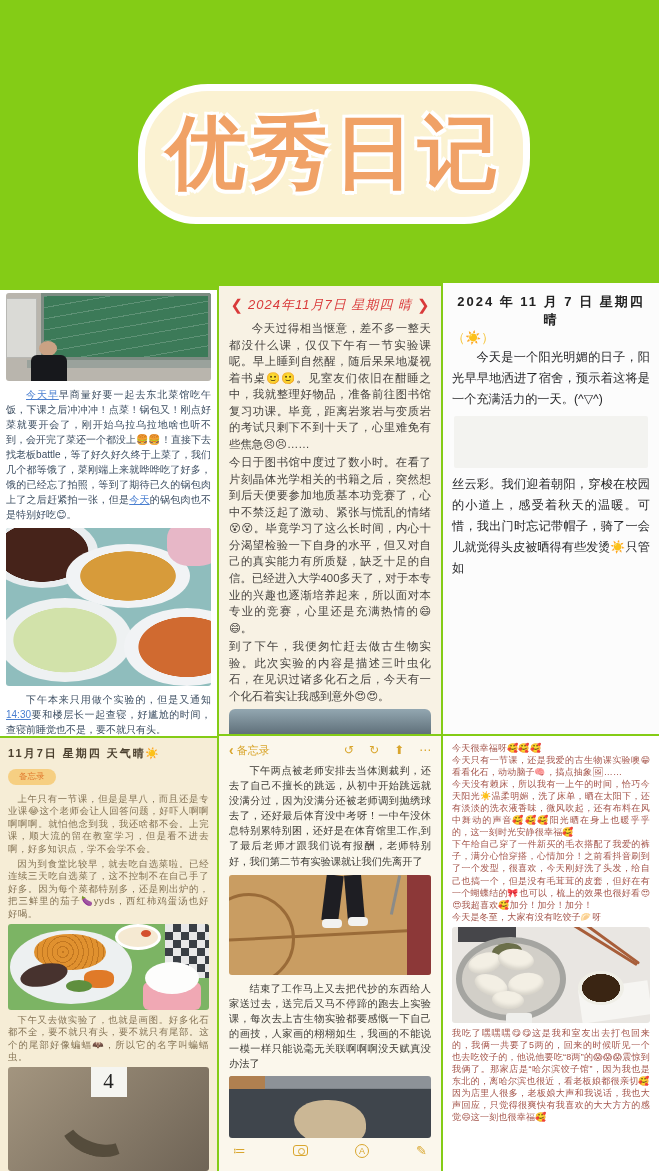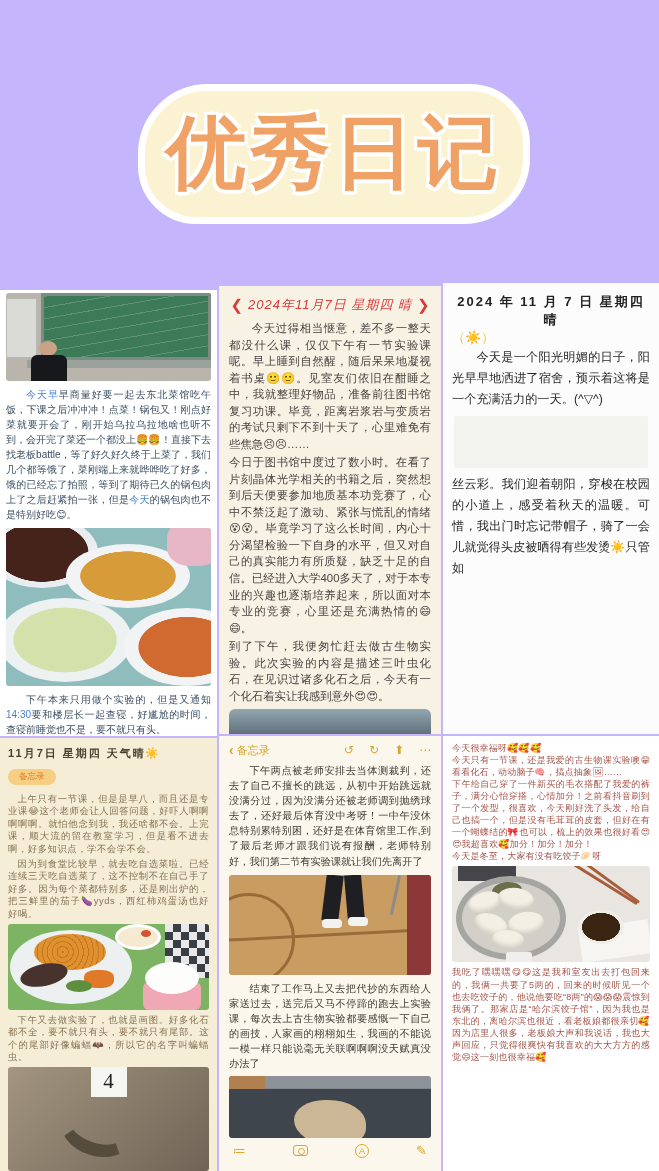--- a/index.html
+++ b/index.html
@@ -1,17 +1,17 @@
 <!DOCTYPE html>
 <html><head>
 <meta charset="utf-8">
 <style>
   *{margin:0;padding:0;box-sizing:border-box}
   html,body{background:#b4d3f0}
-  #root{position:relative;width:659px;height:1171px;background:#c4b5fd;overflow:hidden;
+  #root{position:relative;width:659px;height:1171px;background:#84cc16;overflow:hidden;
         font-family:"Liberation Sans","DejaVu Sans",sans-serif}
 
   
   .title-bubble{position:absolute;left:138px;top:84px;width:392px;height:140px;
     background:#fbf2d2;border:7px solid #ffffff;border-radius:70px 60px 66px 58px;
     display:flex;align-items:center;justify-content:center}
   .title-text{font-size:80px;font-weight:bold;color:#f0a166;letter-spacing:4px;white-space:nowrap;
     text-shadow:-3px -3px 0 #fff,3px -3px 0 #fff,-3px 3px 0 #fff,3px 3px 0 #fff,0 4px 0 #fff}
 
   
@@ -21,21 +21,21 @@
   .panel-3{left:443px;top:283px;width:216px;height:451px;background:#fcfcfc;padding:10px 9px}
   .panel-4{left:0;top:738px;width:217px;height:433px;background:#f6edd6;padding:6px 8px}
   .panel-5{left:219px;top:736px;width:222px;height:435px;background:#fbf7ec;padding:6px 10px}
   .panel-6{left:443px;top:736px;width:216px;height:499px;background:#ffffff;padding:6px 9px}
 
   .photo{position:relative;border-radius:3px;overflow:hidden}
 
   
   .panel-1 p{font-size:10px;line-height:1.5;color:#3a4c60;text-align:justify;margin:6px 0}
   .panel-1 .indent{text-indent:2em}
-  a.blue{color:#4a7fd0;cursor:pointer}
+  a.blue{color:#4a7fd0;text-decoration:underline;cursor:pointer}
   .ph-class{height:88px;background:#b9b5ad;margin-top:3px}
   .ph-class .board{position:absolute;left:17%;top:0;right:0;height:76%;background:#3c7a58;border:3px solid #7d8c82;
      background-image:repeating-linear-gradient(170deg,rgba(255,255,255,.18) 0 1px,transparent 1px 11px)}
   .ph-class .ledge{position:absolute;left:10%;right:0;top:76%;height:8px;background:#9aa29c}
   .ph-class .wboard{position:absolute;left:0;top:6%;width:15%;height:68%;background:#dadad6;border:1px solid #b8b8b4}
   .ph-class .head{position:absolute;left:16%;top:55%;width:18px;height:15px;border-radius:50%;background:#caa284}
   .ph-class .torso{position:absolute;left:12%;top:70%;width:36px;height:30px;border-radius:6px 6px 0 0;background:#17181c}
   .ph-food1{height:158px;background:#8fbdbd;margin-top:4px}
   .plate{position:absolute;border-radius:50%}
   .pl-dark{left:-20px;top:-12px;width:112px;height:72px;background:radial-gradient(ellipse at center,#46231a 0 58%,#e9edef 59%)}
@@ -239,20 +239,21 @@
       <span>≔</span>
       <span class="tb-camera"></span>
       <span class="tb-a">A</span>
       <span>✎</span>
     </div>
   </div>
 
   <div class="panel panel-6">
     <p>今天很幸福呀🥰🥰🥰</p>
     <p>今天只有一节课，还是我爱的古生物课实验噢😁看看化石，动动脑子🧠，搞点抽象🖼……</p>
+    <p>今天没有赖床，所以我有一上午的时间，恰巧今天阳光☀️温柔明媚，洗了床单，晒在太阳下，还有淡淡的洗衣液香味，微风吹起，还有布料在风中舞动的声音🥰🥰🥰阳光晒在身上也暖乎乎的，这一刻时光安静很幸福🥰</p>
     <p>下午给自己穿了一件新买的毛衣搭配了我爱的裤子，满分心怡穿搭，心情加分！之前看抖音刷到了一个发型，很喜欢，今天刚好洗了头发，给自己也搞一个，但是没有毛茸茸的皮套，但好在有一个蝴蝶结的🎀也可以，梳上的效果也很好看😍😍我超喜欢🥰加分！加分！加分！</p>
     <p>今天是冬至，大家有没有吃饺子🥟呀</p>
     <div class="photo ph-dump">
       <div class="dark-obj"></div>
       <div class="chop ch1"></div>
       <div class="chop ch2"></div>
       <div class="paper"></div>
       <div class="pot"></div>
       <div class="dumpling dm-green"></div>
       <div class="dumpling dm1"></div>

